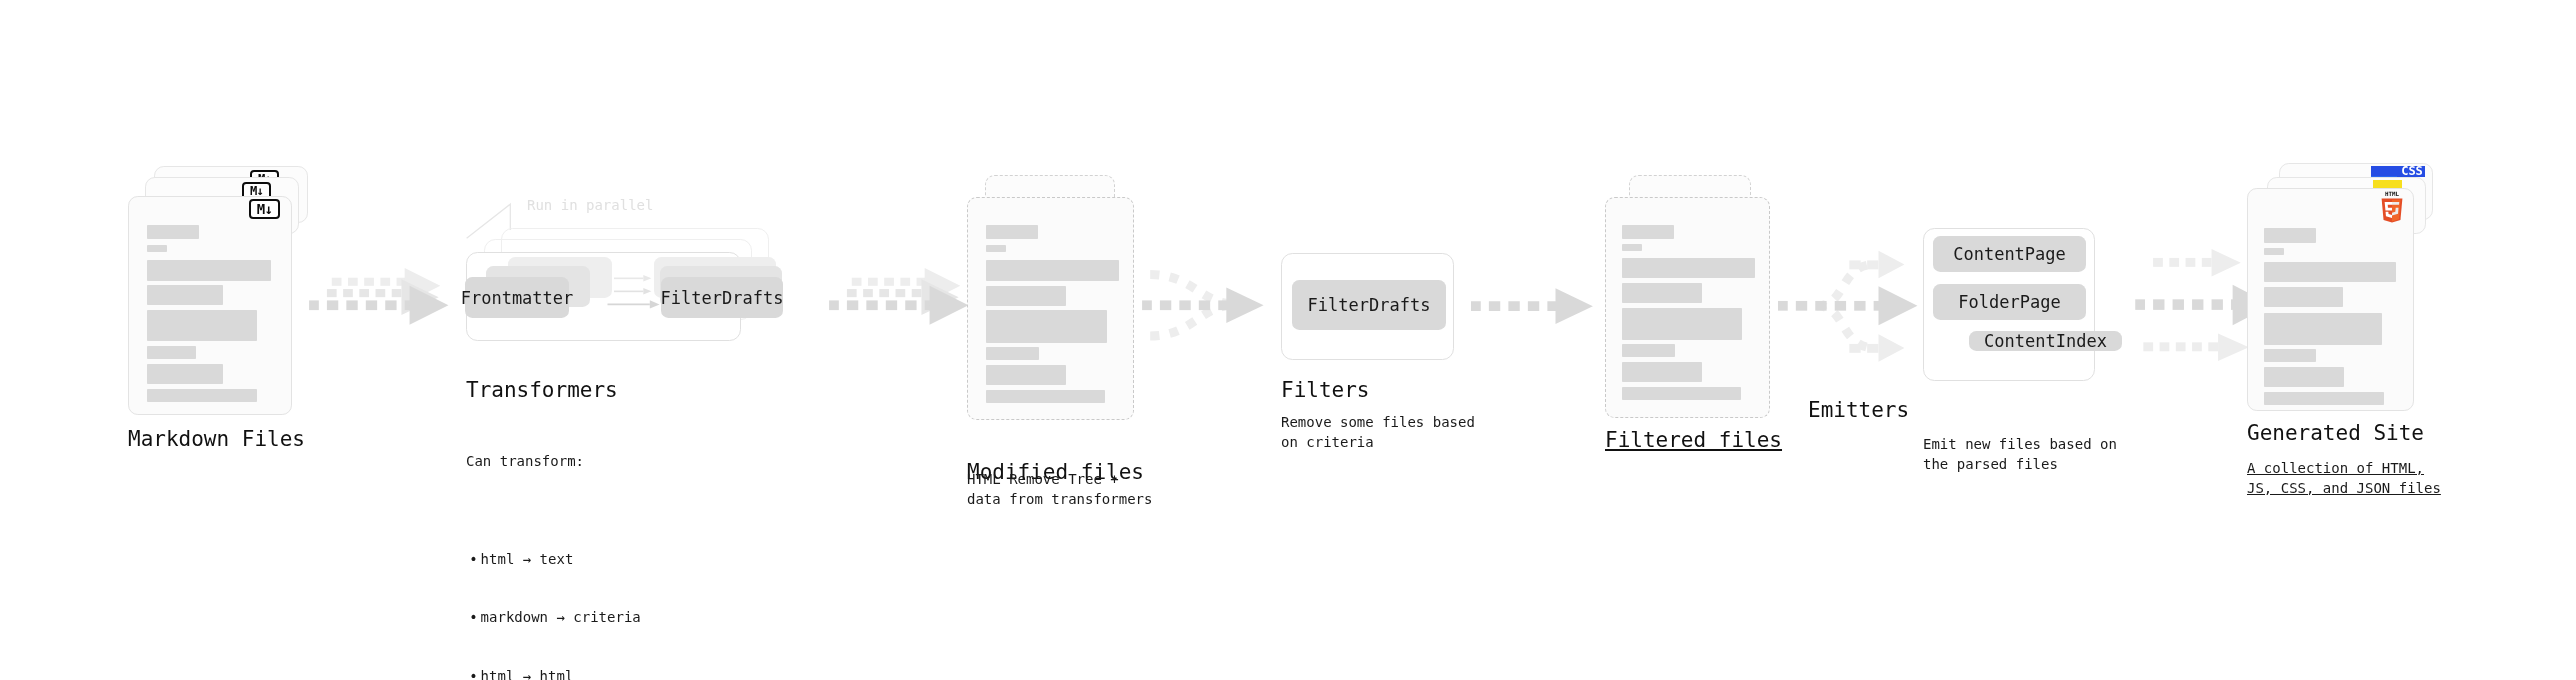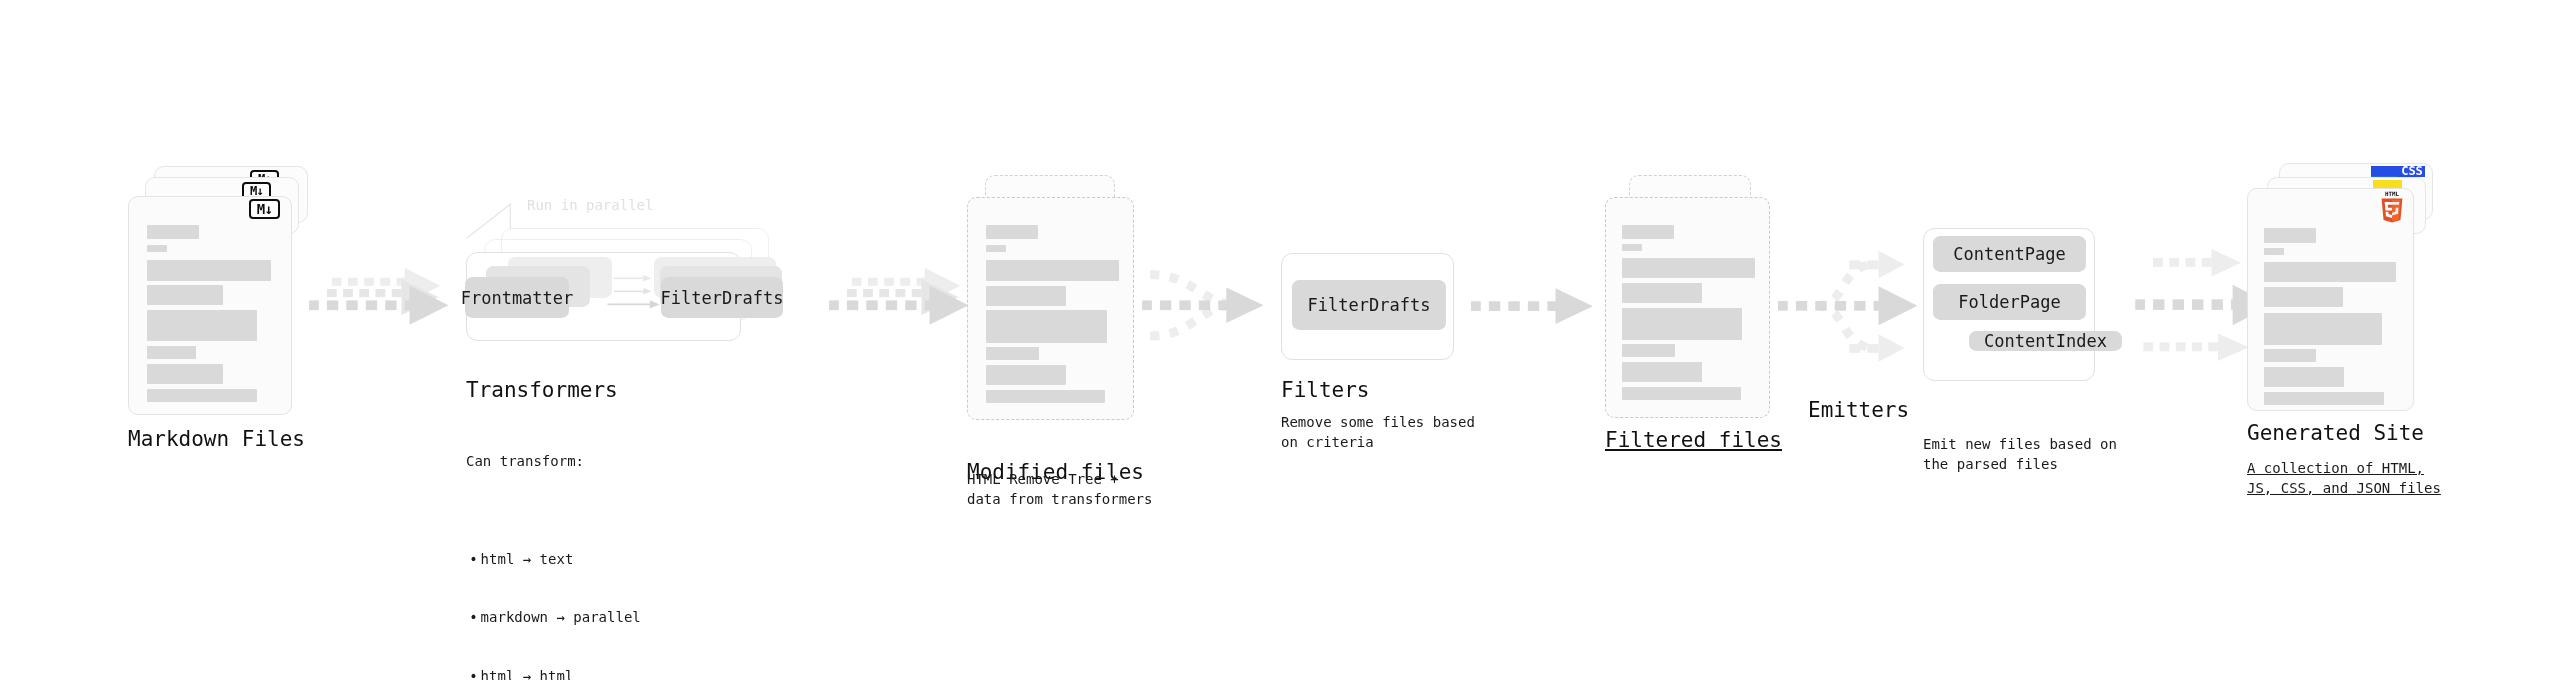--- a/index.html
+++ b/index.html
@@ -200,21 +200,21 @@
     <div class="chip" style="left:661px;top:277px;width:122px;height:41px;">
         <span>FilterDrafts</span>
       </div>
 
     <div class="title" style="left:466px;top:378px;">Transformers</div>
 
     <div class="subtitle" style="left:466px;top:413px;">
       <div>Can transform:</div>
       <ul class="xform">
         <li>html → text</li>
-        <li>markdown → parallel</li>
+        <li>markdown → criteria</li>
         <li>html → html</li>
       </ul>
     </div>
   </div>
 
   <svg class="node" style="left:829px;top:268px;" width="146" height="81" viewBox="0 0 180 100">
     <g fill="#ededed">
       <rect x="28" y="12" width="12" height="10"></rect>
         <rect x="48" y="12" width="12" height="10"></rect>
       <rect x="68" y="12" width="12" height="10"></rect>

